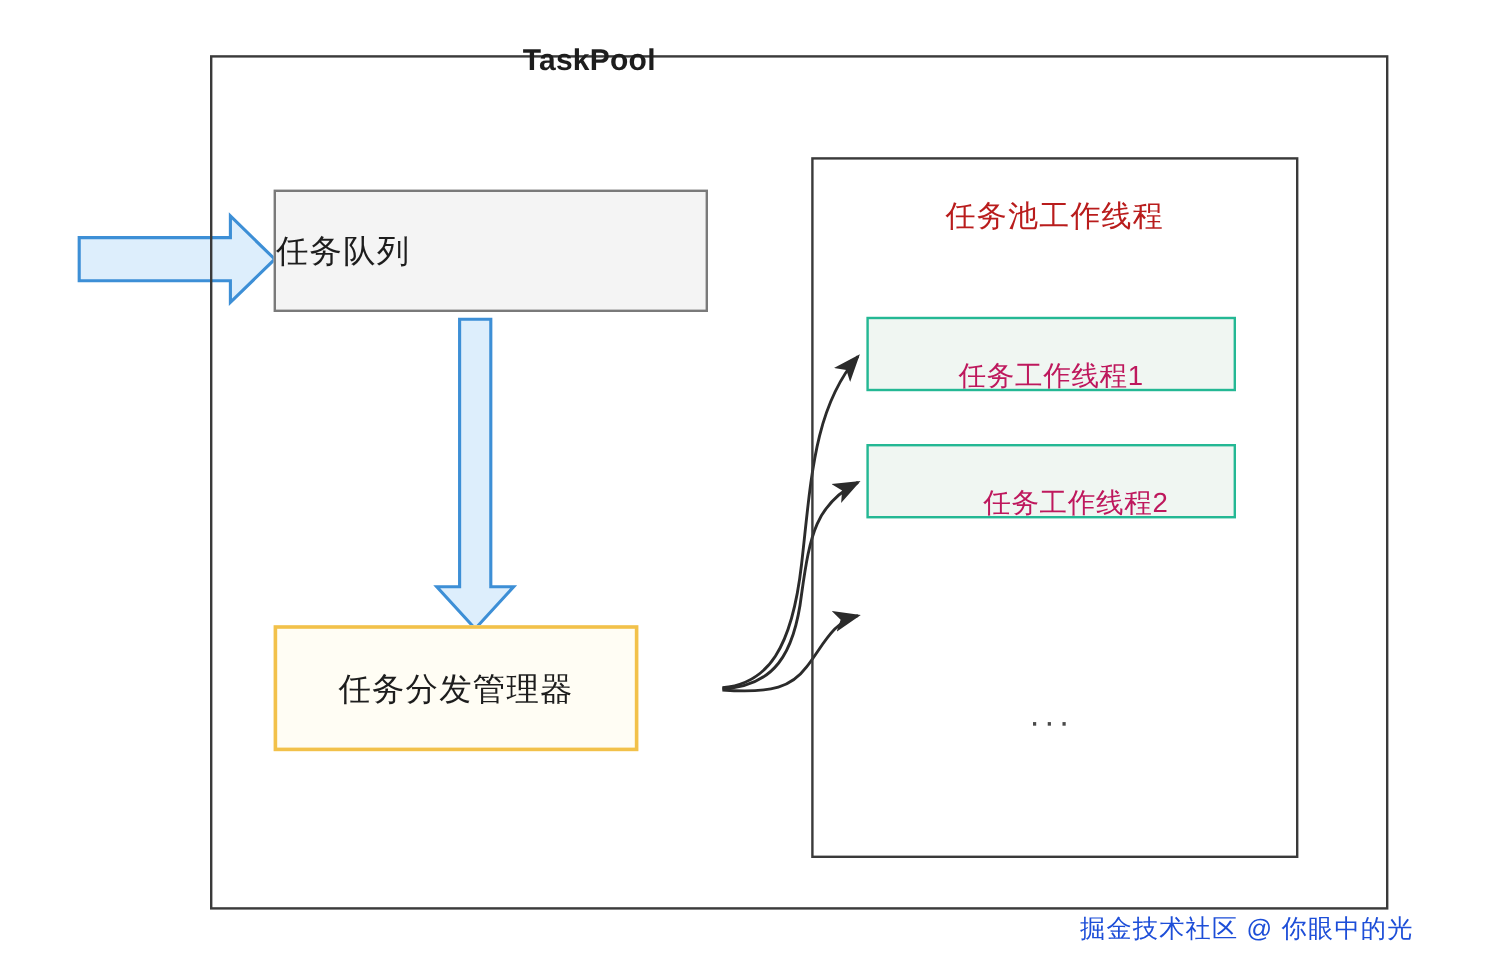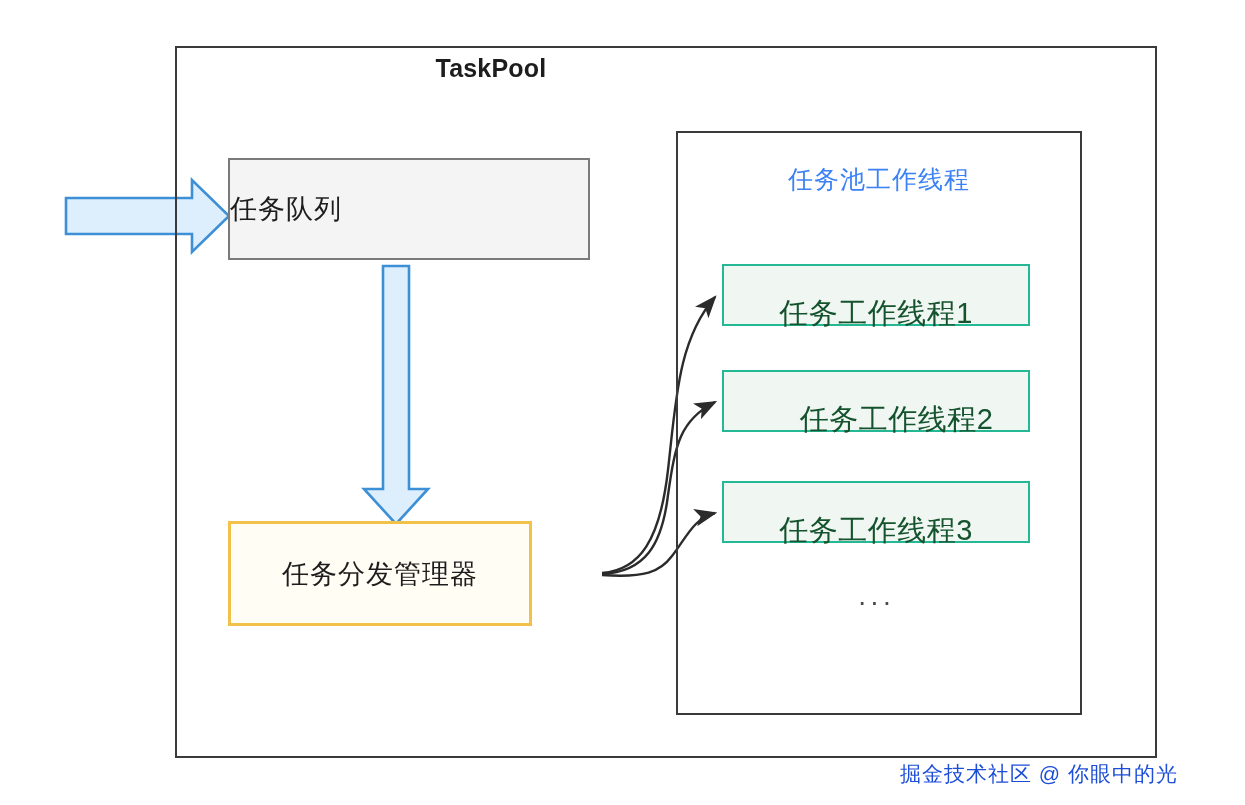--- a/index.html
+++ b/index.html
@@ -27,21 +27,21 @@
     top: 46px;
     width: 982px;
     height: 712px;
     border: 2px solid #3a3a3a;
     background: transparent;
     box-sizing: border-box;
   }
   .pool-title {
     position: absolute;
     left: 0;
-    top: 54px;
+    top: 36px;
     width: 982px;
     text-align: center;
     font-size: 25px;
     font-weight: bold;
     color: #1d1d1d;
     letter-spacing: 0.2px;
   }
 
   
   .queue-box {
@@ -94,40 +94,40 @@
     background: transparent;
     box-sizing: border-box;
   }
   .inner-title {
     position: absolute;
     left: 0;
     top: 32px;
     width: 406px;
     text-align: center;
     font-size: 25px;
-    color: #3b82f6;
+    color: #b91c1c;
     letter-spacing: 1px;
   }
 
   
   .worker-box {
     position: absolute;
     left: 722px;
     width: 308px;
     height: 62px;
     background: #f0f6f2;
     border: 2px solid #24b894;
     box-sizing: border-box;
     display: flex;
     align-items: center;
     justify-content: center;
   }
   .worker-box .label {
-    font-size: 29px;
-    color: #14532d;
+    font-size: 23px;
+    color: #be185d;
     letter-spacing: 0.5px;
     margin-top: 37px;
   }
   .worker-1 { top: 264px; }
   .worker-2 { top: 370px; padding-left: 41px; }
   .worker-3 { top: 481px; }
 
   .ellipsis {
     position: absolute;
     left: 722px;
@@ -197,21 +197,18 @@
 
   <div class="inner-box"></div>
   <div class="inner-title" style="left:676px;top:163px;">任务池工作线程</div>
 
   <div class="worker-box worker-1">
     <span class="label">任务工作线程1</span>
   </div>
   <div class="worker-box worker-2">
     <span class="label">任务工作线程2</span>
   </div>
-  <div class="worker-box worker-3">
-    <span class="label">任务工作线程3</span>
-  </div>
 
   <div class="ellipsis">···</div>
 
   <div class="watermark">掘金技术社区 @ 你眼中的光</div>
 
 </div>
 
 </body></html>

